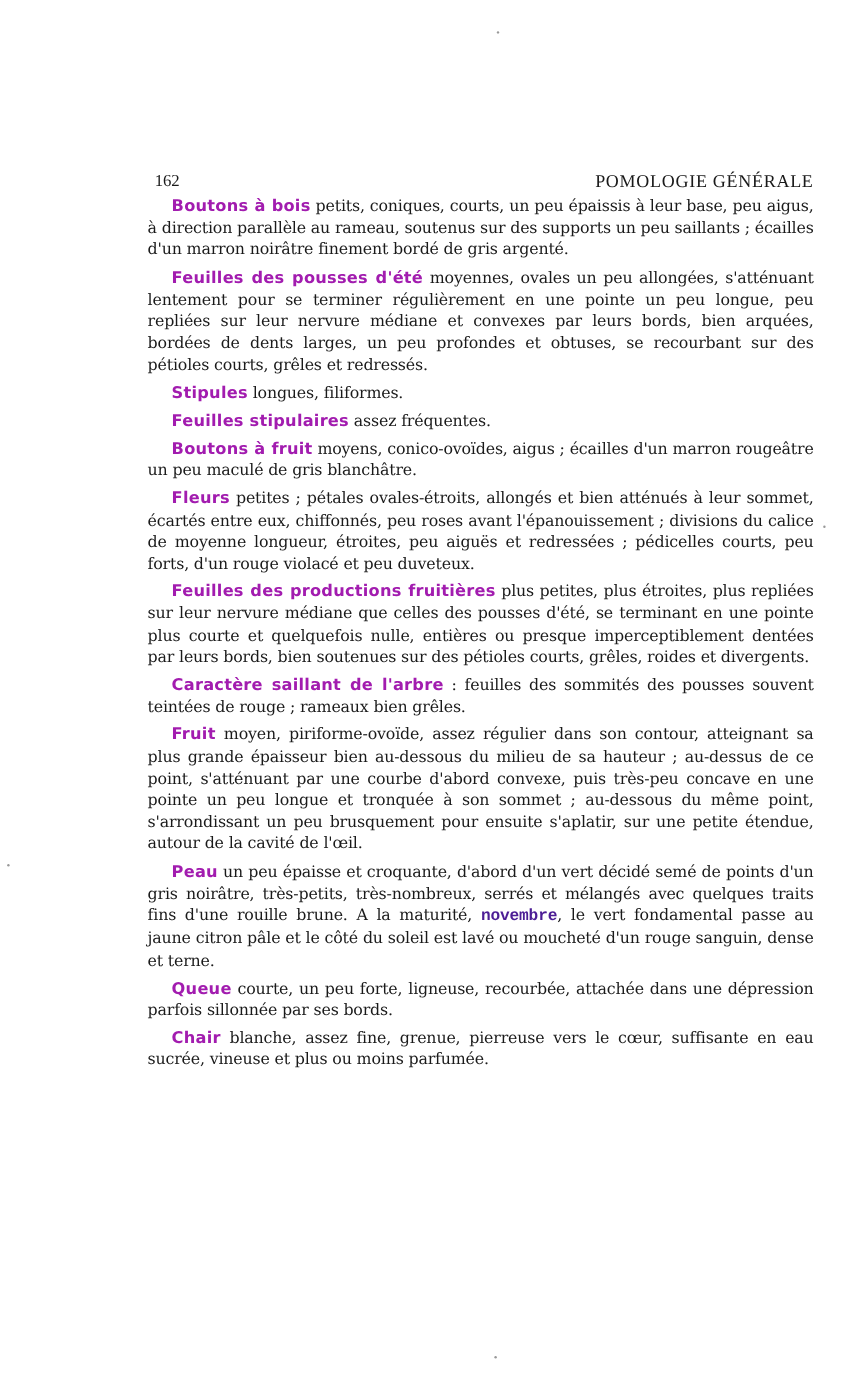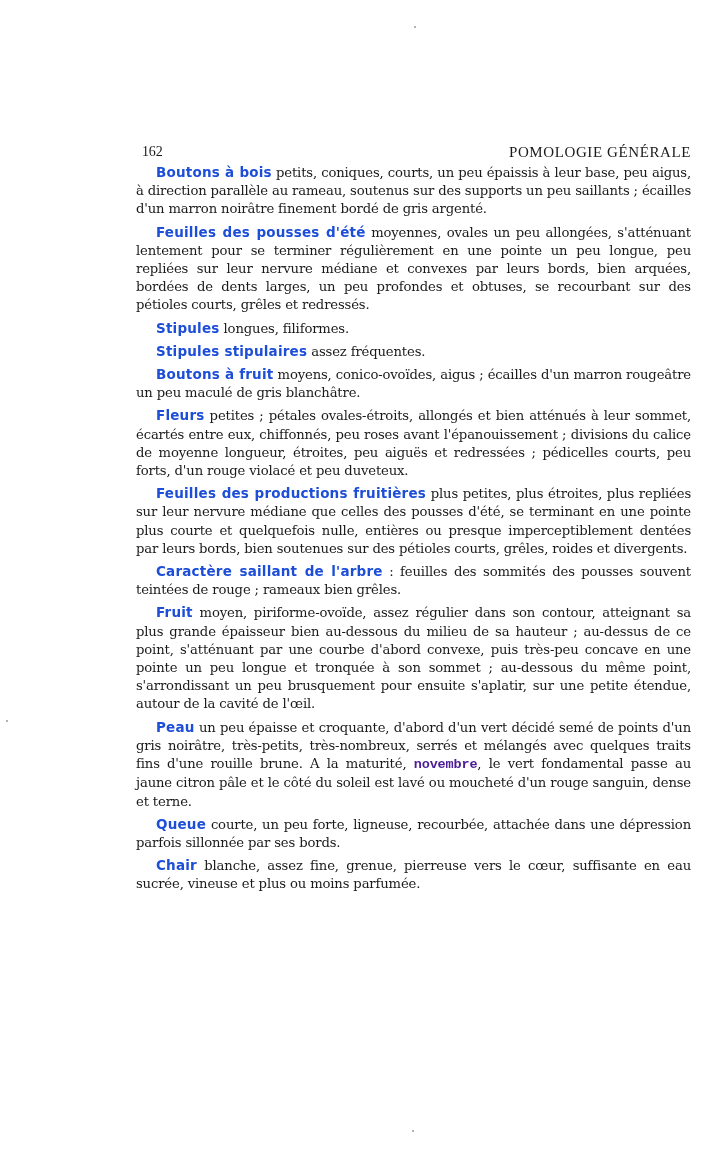--- a/index.html
+++ b/index.html
@@ -1,19 +1,19 @@
 <!DOCTYPE html>
 <html><head>
 <meta charset="utf-8">
 <style>
   html, body { margin: 0; padding: 0; background: #ffffff; }
   body { width: 707px; height: 1151px; position: relative; overflow: hidden; }
   .page {
     position: absolute;
-    left: 136px; top: 141px;
+    left: 123px; top: 141px;
     width: 555px;
     font-family: "DejaVu Serif", "Liberation Serif", serif;
     color: #1a1a1a;
     font-size: 13.2px;
     line-height: 18.2px;
     letter-spacing: -0.15px;
   }
   .header { position: relative; height: 22px; margin-bottom: 0px; }
   .page-number {
     position: absolute; left: 6px; top: 2px;
@@ -25,21 +25,21 @@
     text-align: right;
     font-family: "Liberation Serif", serif;
     font-size: 15px; letter-spacing: 0.6px;
   }
   .para { text-align: justify; text-indent: 20px; margin: 0 0 4px 0; }
   .term {
     font-family: "DejaVu Sans", sans-serif;
     font-weight: bold;
     font-size: 13.5px;
     letter-spacing: 0.2px;
-    color: #1d4ed8;
+    color: #a21caf;
   }
   .inline-term {
     font-family: Liberation Mono, monospace;
     font-weight: bold;
     font-size: 13.5px;
     color: #4c1d95;
   }
   .speck { position: absolute; width: 2px; height: 2px; background: #999; border-radius: 1px; }
 </style>
 </head>
@@ -52,21 +52,21 @@
 
 <div class="page">
   <div class="header">
     <span class="page-number">162</span>
     <span class="running-title">POMOLOGIE GÉNÉRALE</span>
   </div>
 
   <p class="para"><span class="term">Boutons à bois</span><span> petits, coniques, courts, un peu épaissis à leur base, peu aigus, à direction parallèle au rameau, soutenus sur des supports un peu saillants ; écailles d'un marron noirâtre finement bordé de gris argenté.</span></p>
   <p class="para"><span class="term">Feuilles des pousses d'été</span><span> moyennes, ovales un peu allongées, s'atténuant lentement pour se terminer régulièrement en une pointe un peu longue, peu repliées sur leur nervure médiane et convexes par leurs bords, bien arquées, bordées de dents larges, un peu profondes et obtuses, se recourbant sur des pétioles courts, grêles et redressés.</span></p>
   <p class="para"><span class="term">Stipules</span><span> longues, filiformes.</span></p>
-  <p class="para"><span class="term">Stipules stipulaires</span><span> assez fréquentes.</span></p>
+  <p class="para"><span class="term">Feuilles stipulaires</span><span> assez fréquentes.</span></p>
   <p class="para"><span class="term">Boutons à fruit</span><span> moyens, conico-ovoïdes, aigus ; écailles d'un marron rougeâtre un peu maculé de gris blanchâtre.</span></p>
   <p class="para"><span class="term">Fleurs</span><span> petites ; pétales ovales-étroits, allongés et bien atténués à leur sommet, écartés entre eux, chiffonnés, peu roses avant l'épanouissement ; divisions du calice de moyenne longueur, étroites, peu aiguës et redressées ; pédicelles courts, peu forts, d'un rouge violacé et peu duveteux.</span></p>
   <p class="para"><span class="term">Feuilles des productions fruitières</span><span> plus petites, plus étroites, plus repliées sur leur nervure médiane que celles des pousses d'été, se terminant en une pointe plus courte et quelquefois nulle, entières ou presque imperceptiblement dentées par leurs bords, bien soutenues sur des pétioles courts, grêles, roides et divergents.</span></p>
   <p class="para"><span class="term">Caractère saillant de l'arbre</span><span> : feuilles des sommités des pousses souvent teintées de rouge ; rameaux bien grêles.</span></p>
   <p class="para"><span class="term">Fruit</span><span> moyen, piriforme-ovoïde, assez régulier dans son contour, atteignant sa plus grande épaisseur bien au-dessous du milieu de sa hauteur ; au-dessus de ce point, s'atténuant par une courbe d'abord convexe, puis très-peu concave en une pointe un peu longue et tronquée à son sommet ; au-dessous du même point, s'arrondissant un peu brusquement pour ensuite s'aplatir, sur une petite étendue, autour de la cavité de l'œil.</span></p>
   <p class="para"><span class="term">Peau</span><span> un peu épaisse et croquante, d'abord d'un vert décidé semé de points d'un gris noirâtre, très-petits, très-nombreux, serrés et mélangés avec quelques traits fins d'une rouille brune. A la maturité, </span><span class="inline-term">novembre</span><span>, le vert fondamental passe au jaune citron pâle et le côté du soleil est lavé ou moucheté d'un rouge sanguin, dense et terne.</span></p>
   <p class="para"><span class="term">Queue</span><span> courte, un peu forte, ligneuse, recourbée, attachée dans une dépression parfois sillonnée par ses bords.</span></p>
   <p class="para"><span class="term">Chair</span><span> blanche, assez fine, grenue, pierreuse vers le cœur, suffisante en eau sucrée, vineuse et plus ou moins parfumée.</span></p>
 </div>
 

